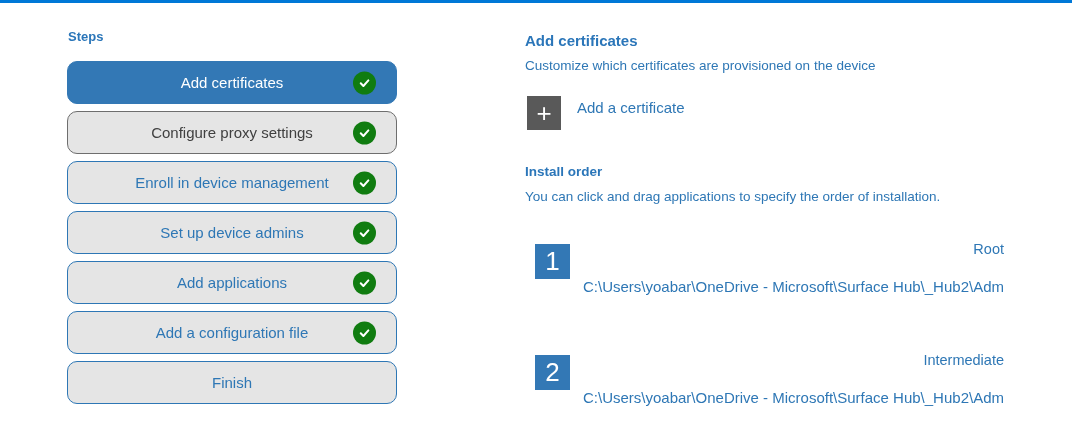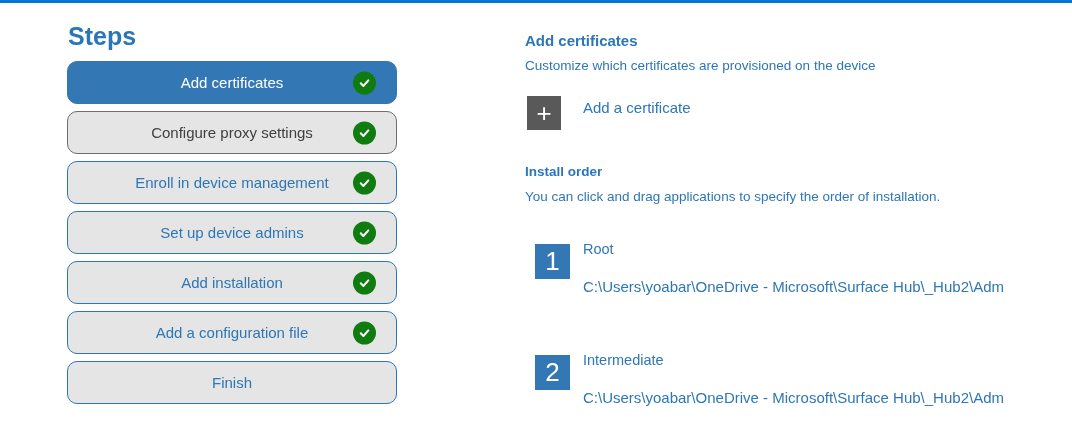--- a/index.html
+++ b/index.html
@@ -7,21 +7,21 @@
   body { font-family: "Liberation Sans", sans-serif; position: relative; }
 
   .top-accent-bar {
     position: absolute; top: 0; left: 0; width: 1072px; height: 3px;
     background: #0078d7;
   }
 
   
   .steps-panel { position: absolute; left: 67px; top: 26px; width: 330px; }
   .steps-title {
-    color: #2b76b9; font-size: 25px; font-weight: bold;
+    color: #2b76b9; font-size: 13px; font-weight: bold;
     margin: 0 0 14px 1px; line-height: 21px;
   }
   .step-btn {
     position: relative; width: 330px; height: 43px; border-radius: 10px;
     margin-bottom: 7px; display: flex; align-items: center; justify-content: center;
     font-size: 15px; cursor: pointer; background: #e5e5e5;
   }
   .step-btn.selected { background: #3378b5; border: 1px solid #3378b5; color: #ffffff; }
   .step-btn.hover    { border: 1px solid #6e6e6e; color: #404040; }
   .step-btn.normal   { border: 1.5px solid #2e77b5; color: #2e77b5; }
@@ -37,32 +37,32 @@
   .section-title { color: #2b76b9; font-size: 15px; font-weight: bold; line-height: 16px; }
   .section-subtitle { color: #2e77b5; font-size: 13.5px; margin-top: 9px; line-height: 15px; }
 
   .add-cert-row { display: flex; align-items: flex-start; margin-top: 23px; margin-left: 2px; }
   .plus-square {
     width: 34px; height: 34px; background: #595959; border: none; cursor: pointer;
     color: #ffffff; font-size: 26px; font-weight: 300; line-height: 30px;
     display: flex; align-items: center; justify-content: center;
     font-family: "Liberation Sans", sans-serif;
   }
-  .add-cert-label { color: #2e77b5; font-size: 15px; margin-left: 22px; margin-top: 3px; }
+  .add-cert-label { color: #2e77b5; font-size: 15px; margin-left: 16px; margin-top: 3px; }
 
   .install-order-section { margin-top: 34px; }
   .install-items { margin-top: 40px; margin-left: 10px; }
   .install-item { display: flex; align-items: flex-start; cursor: grab; }
   .install-item + .install-item { margin-top: 59px; }
   .num-square {
     flex: 0 0 35px; width: 35px; height: 35px; background: #3378b5;
     color: #ffffff; font-size: 26px; display: flex; align-items: center; justify-content: center;
   }
   .install-item-text { margin-left: 13px; margin-top: -4px; }
-  .install-item-name { color: #2e77b5; font-size: 14.5px; line-height: 18px; }
+  .install-item-name { color: #2e77b5; font-size: 14.5px; line-height: 18px; text-align: right; }
   .install-item-path { color: #2e77b5; font-size: 15px; line-height: 18px; white-space: nowrap; margin-top: 20px; }
 </style>
 </head>
 <body>
 
 <div class="top-accent-bar"></div>
 
 <div class="steps-panel">
   <h2 class="steps-title">Steps</h2>
 
@@ -96,21 +96,21 @@
   <div class="step-btn normal">
     <span>Set up device admins</span>
     <span class="check-badge">
       <svg viewBox="0 0 24 24">
           <path d="M6 12.5l4.2 4.3 8-9" stroke="#ffffff" stroke-width="3.2" fill="none" stroke-linecap="round" stroke-linejoin="round"></path>
         </svg>
     </span>
   </div>
 
   <div class="step-btn normal">
-    <span>Add installation</span>
+    <span>Add applications</span>
     <span class="check-badge">
       <svg viewBox="0 0 24 24">
           <path d="M6 12.5l4.2 4.3 8-9" stroke="#ffffff" stroke-width="3.2" fill="none" stroke-linecap="round" stroke-linejoin="round"></path>
         </svg>
     </span>
   </div>
 
   <div class="step-btn normal">
     <span>Add a configuration file</span>
     <span class="check-badge">

